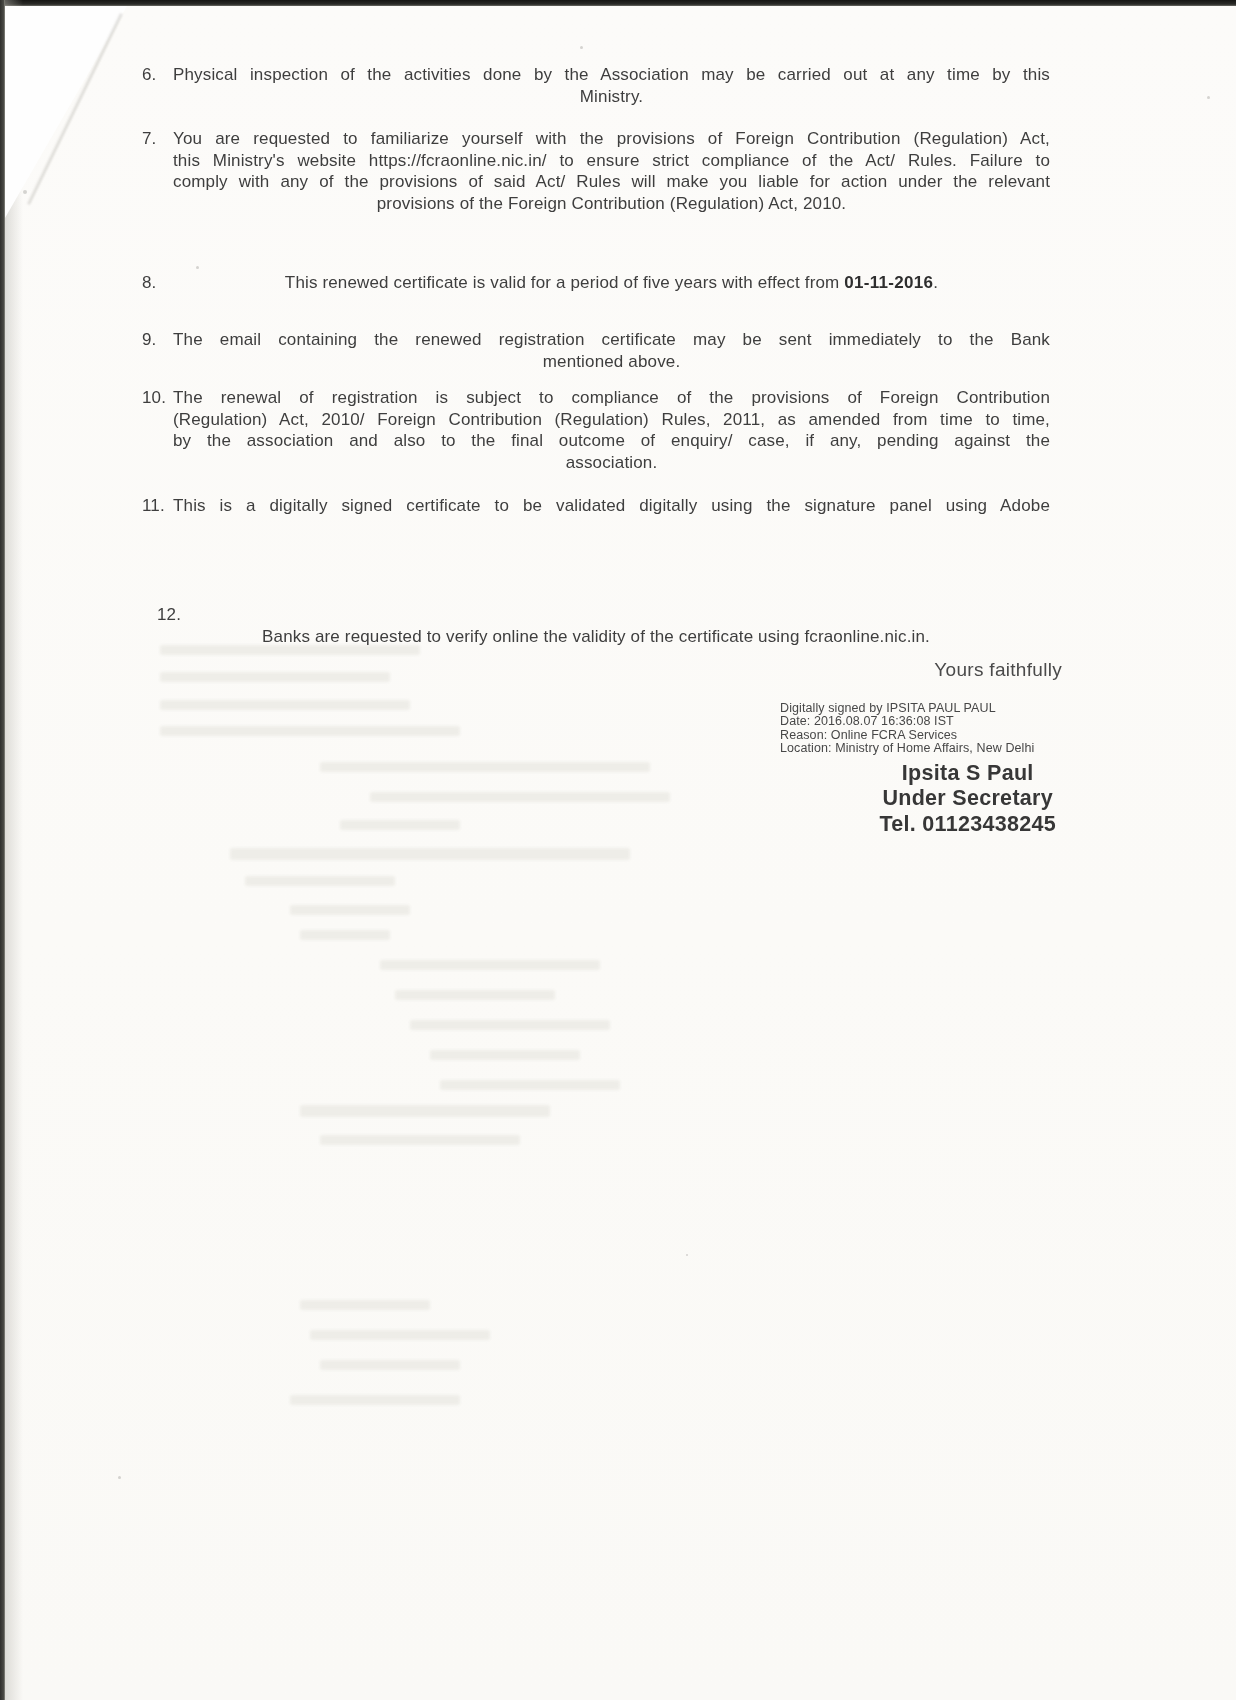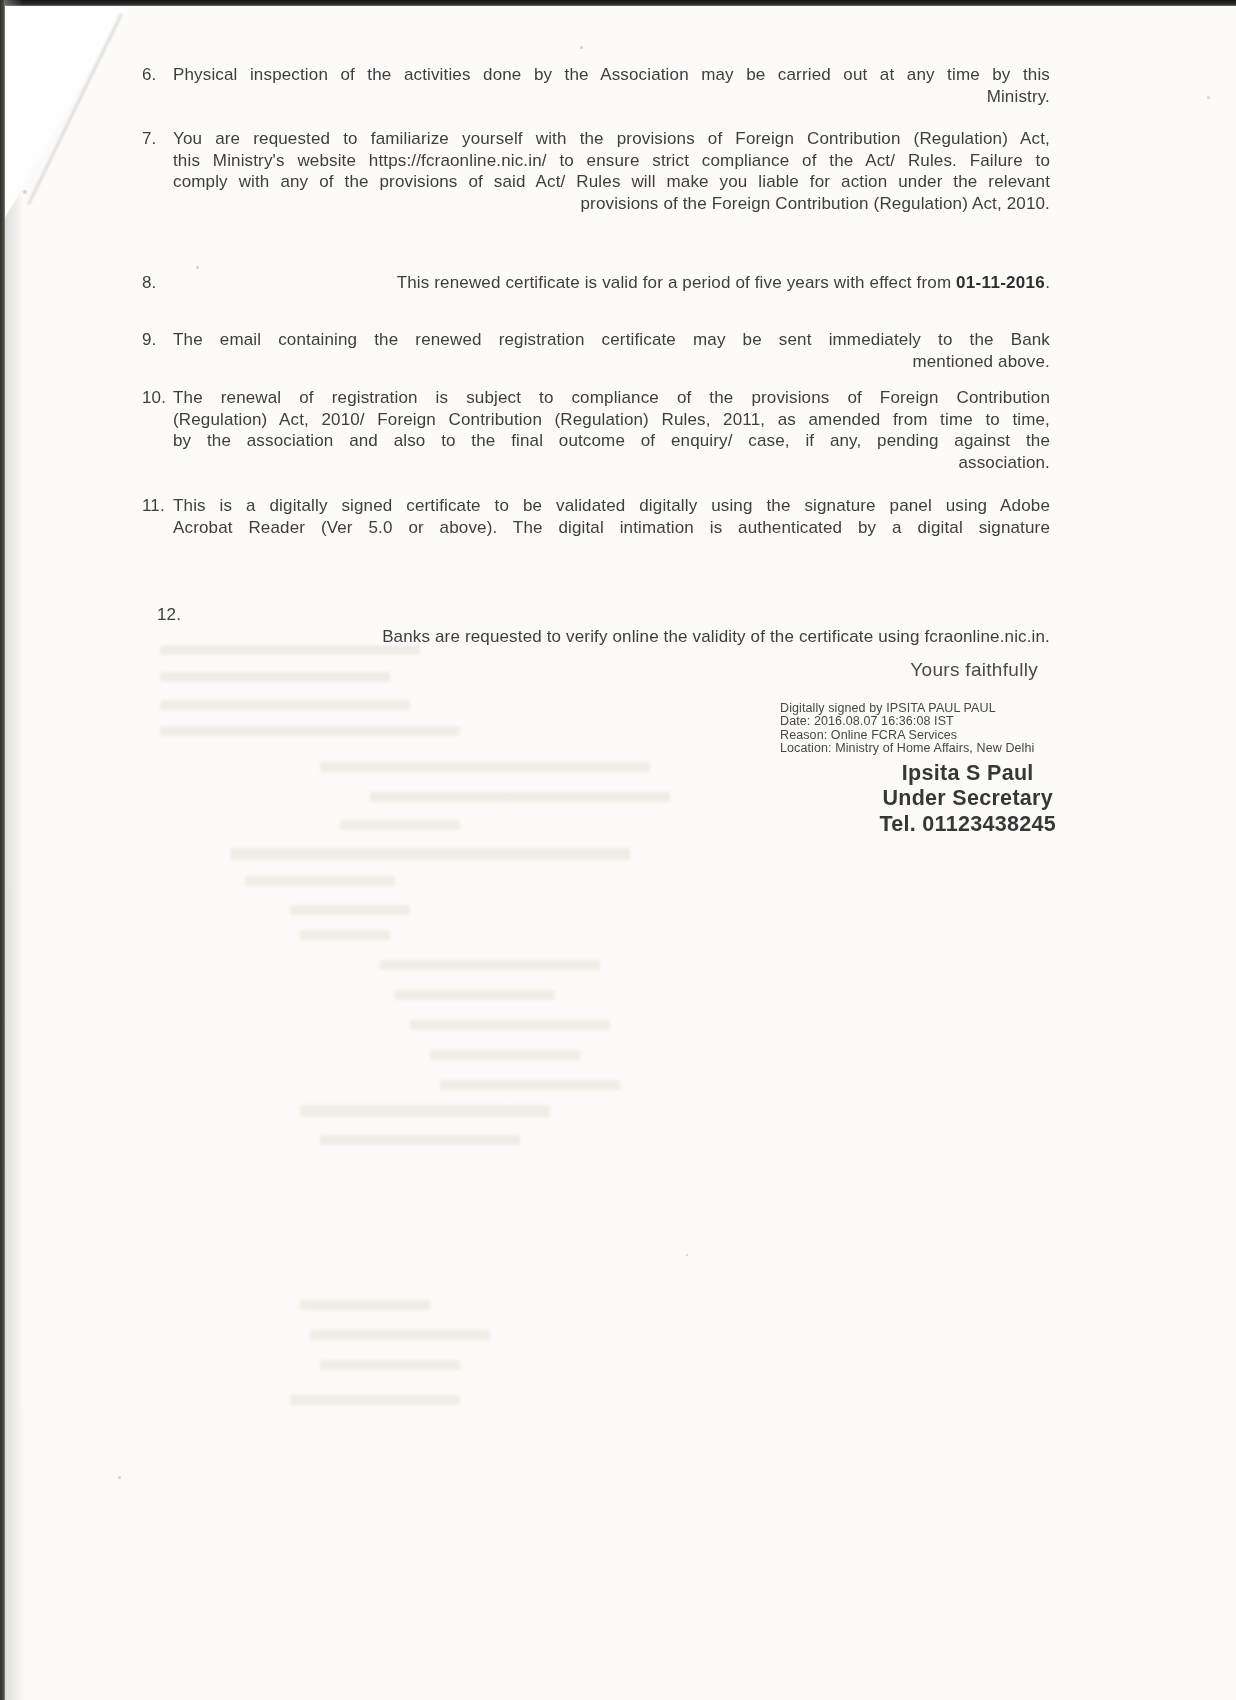--- a/index.html
+++ b/index.html
@@ -33,26 +33,26 @@
     background:linear-gradient(180deg,rgba(150,148,140,.55),rgba(150,148,140,0));
     transform:rotate(116deg);transform-origin:left center;
     filter:blur(1px);}
   
   .doc{position:absolute;left:142px;width:908px;color:var(--ink);
     font-size:17px;line-height:21.5px;letter-spacing:.15px;}
   .item{position:absolute;left:0;width:908px;display:flex;}
   .item .num{flex:none;width:31px;}
   .item .txt{flex:1;}
   .jl{text-align:justify;text-align-last:justify;}
-  .ll{text-align:right;}
+  .ll{text-align:center;}
   .p6{top:64px;}  .p7{top:128px;} .p8{top:272px;} .p9{top:329px;}
   .p10{top:387px;}.p11{top:495px;}.p12{top:604px;flex-direction:column;}
   .p12 .num{width:38px;padding-left:15px;}
   .bold-date{font-weight:bold;color:#2e2e2e;letter-spacing:.3px;}
-  .closing{position:absolute;right:198px;top:659px;
+  .closing{position:absolute;right:174px;top:659px;
     font-size:19px;color:#4a4a4a;letter-spacing:.3px;}
   .digisig{position:absolute;left:780px;top:702px;width:300px;
     font-size:12.5px;line-height:13.4px;color:#474747;letter-spacing:.1px;}
   .signame{position:absolute;right:180px;top:761px;text-align:center;
     font-weight:bold;font-size:21.5px;line-height:25.3px;color:#373737;
     letter-spacing:.3px;}
   
   .ghost{position:absolute;border-radius:3px;background:#eeede8;filter:blur(1.5px);}
   .speck{position:absolute;border-radius:50%;background:#b4b3ae;}
 </style>
@@ -138,21 +138,20 @@
           <div class="jl">(Regulation) Act, 2010/ Foreign Contribution (Regulation) Rules, 2011, as amended from time to time,</div>
           <div class="jl">by the association and also to the final outcome of enquiry/ case, if any, pending against the</div>
           <div class="ll">association.</div>
         </div>
     </div>
 
     <div class="item p11">
       <span class="num">11.</span>
       <div class="txt">
           <div class="jl">This is a digitally signed certificate to be validated digitally using the signature panel using Adobe</div>
-          <div class="jl">Acrobat Reader (Ver 5.0 or above). The digital intimation is authenticated by a digital signature</div>
         </div>
     </div>
 
     <div class="item p12">
       <span class="num">12.</span>
       <div class="txt ll">Banks are requested to verify online the validity of the certificate using fcraonline.nic.in.</div>
     </div>
 
   </div>
 

